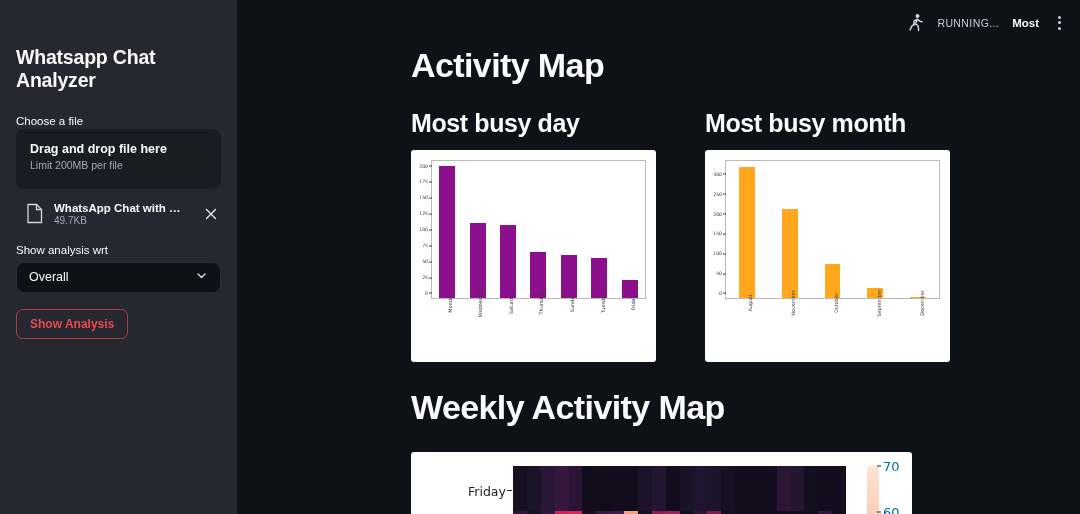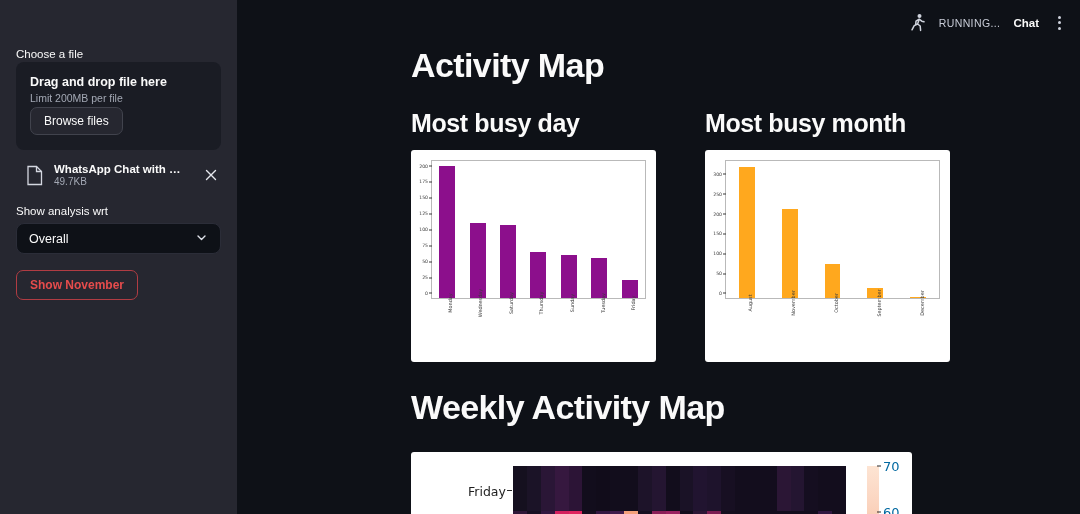--- a/index.html
+++ b/index.html
@@ -180,27 +180,27 @@
     content: ""; position: absolute; right: calc(100% + 2px); top: 50%;
     width: 4px; height: 1.3px; background: #2a2a2a;
   }
 </style>
 </head>
 <body>
 
 <div class="app">
 
   <aside class="sidebar">
+    <div class="app-title">Whatsapp Chat Analyzer</div>
 
     <div class="field-label">Choose a file</div>
 
     <div class="dropzone">
       <div class="dz-title">Drag and drop file here</div>
       <div class="dz-sub">Limit 200MB per file</div>
-      <div class="browse-btn">Browse files</div>
     </div>
 
     <div class="file-item">
       <span class="file-icon">
         <svg width="17" height="21" viewBox="0 0 17 21" fill="none">
           <path d="M2 1.5h8.5L15.5 6.5v13H2z" stroke="#d4d7e0" stroke-width="1.3" fill="none"></path>
           <path d="M10.5 1.5v5h5" stroke="#d4d7e0" stroke-width="1.3" fill="none"></path>
         </svg>
       </span>
       <span class="file-meta">
@@ -217,34 +217,34 @@
     <div class="select-label">Show analysis wrt</div>
     <div class="select-box">
       <span class="select-value">Overall</span>
       <span>
         <svg width="13" height="13" viewBox="0 0 13 13">
           <path d="M3 5l3.5 3.5L10 5" stroke="#dfe2ea" stroke-width="1.4" fill="none" stroke-linecap="round" stroke-linejoin="round"></path>
         </svg>
       </span>
     </div>
 
-    <div class="show-btn">Show November</div>
+    <div class="show-btn">Show Analysis</div>
   </aside>
 
   <main class="main">
 
     <div class="topbar">
       <span class="run-icon">
         <svg width="16" height="20" viewBox="0 0 16 20">
           <circle cx="9.5" cy="3" r="2" fill="#cfd3dd"></circle>
           <path d="M9.2 6.2L6 8.2l-.3 3M9.2 6.2l2.6 2 2.2.6M9.2 6.2L7.6 11l2.6 2 .4 4.4M7.6 11l-3.4 1.6L2 16.8" stroke="#cfd3dd" stroke-width="1.5" fill="none" stroke-linecap="round" stroke-linejoin="round"></path>
         </svg>
       </span>
       <span class="run-text">RUNNING...</span>
-      <span class="stop-btn">Chat</span>
+      <span class="stop-btn">Most</span>
       <span class="kebab">
           <i></i>
           <i></i>
           <i></i>
         </span>
     </div>
 
     <div class="content">
       <h1 class="section">Activity Map</h1>
 

